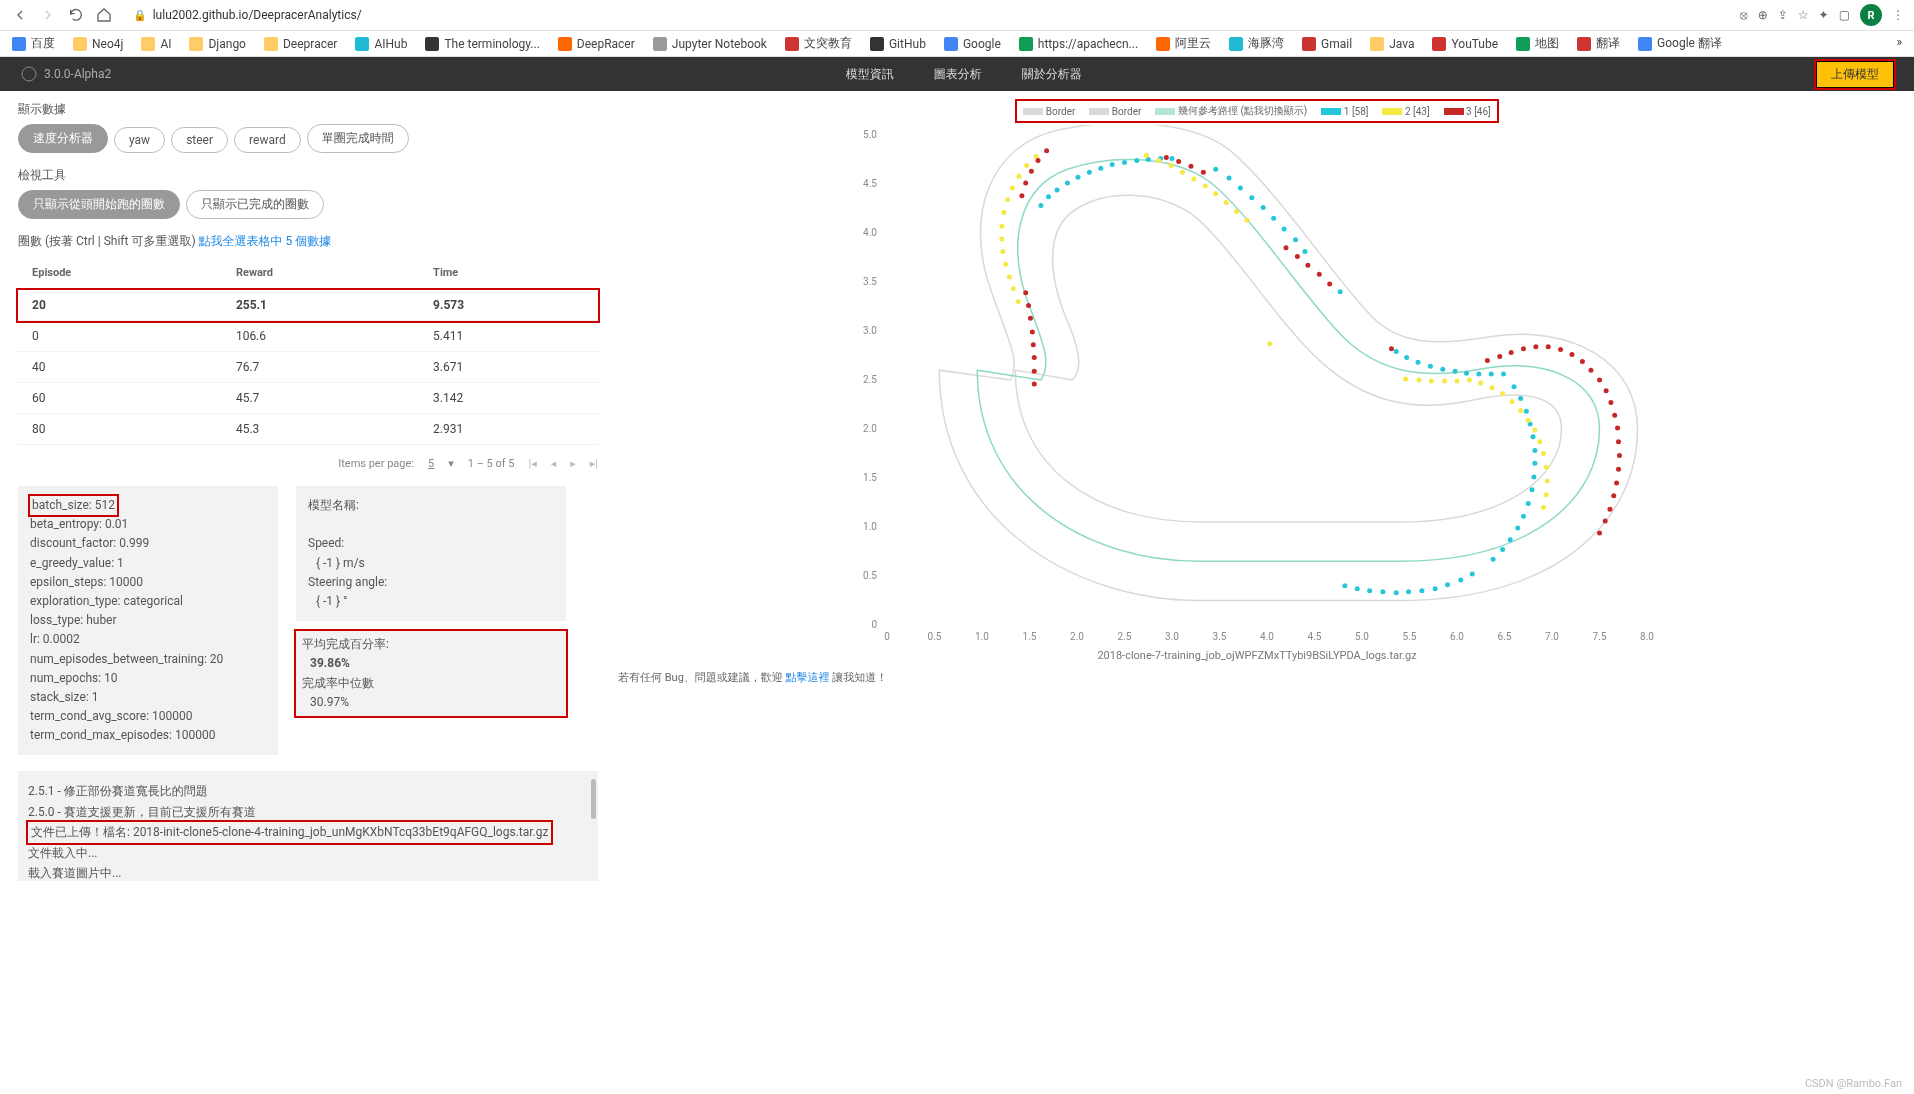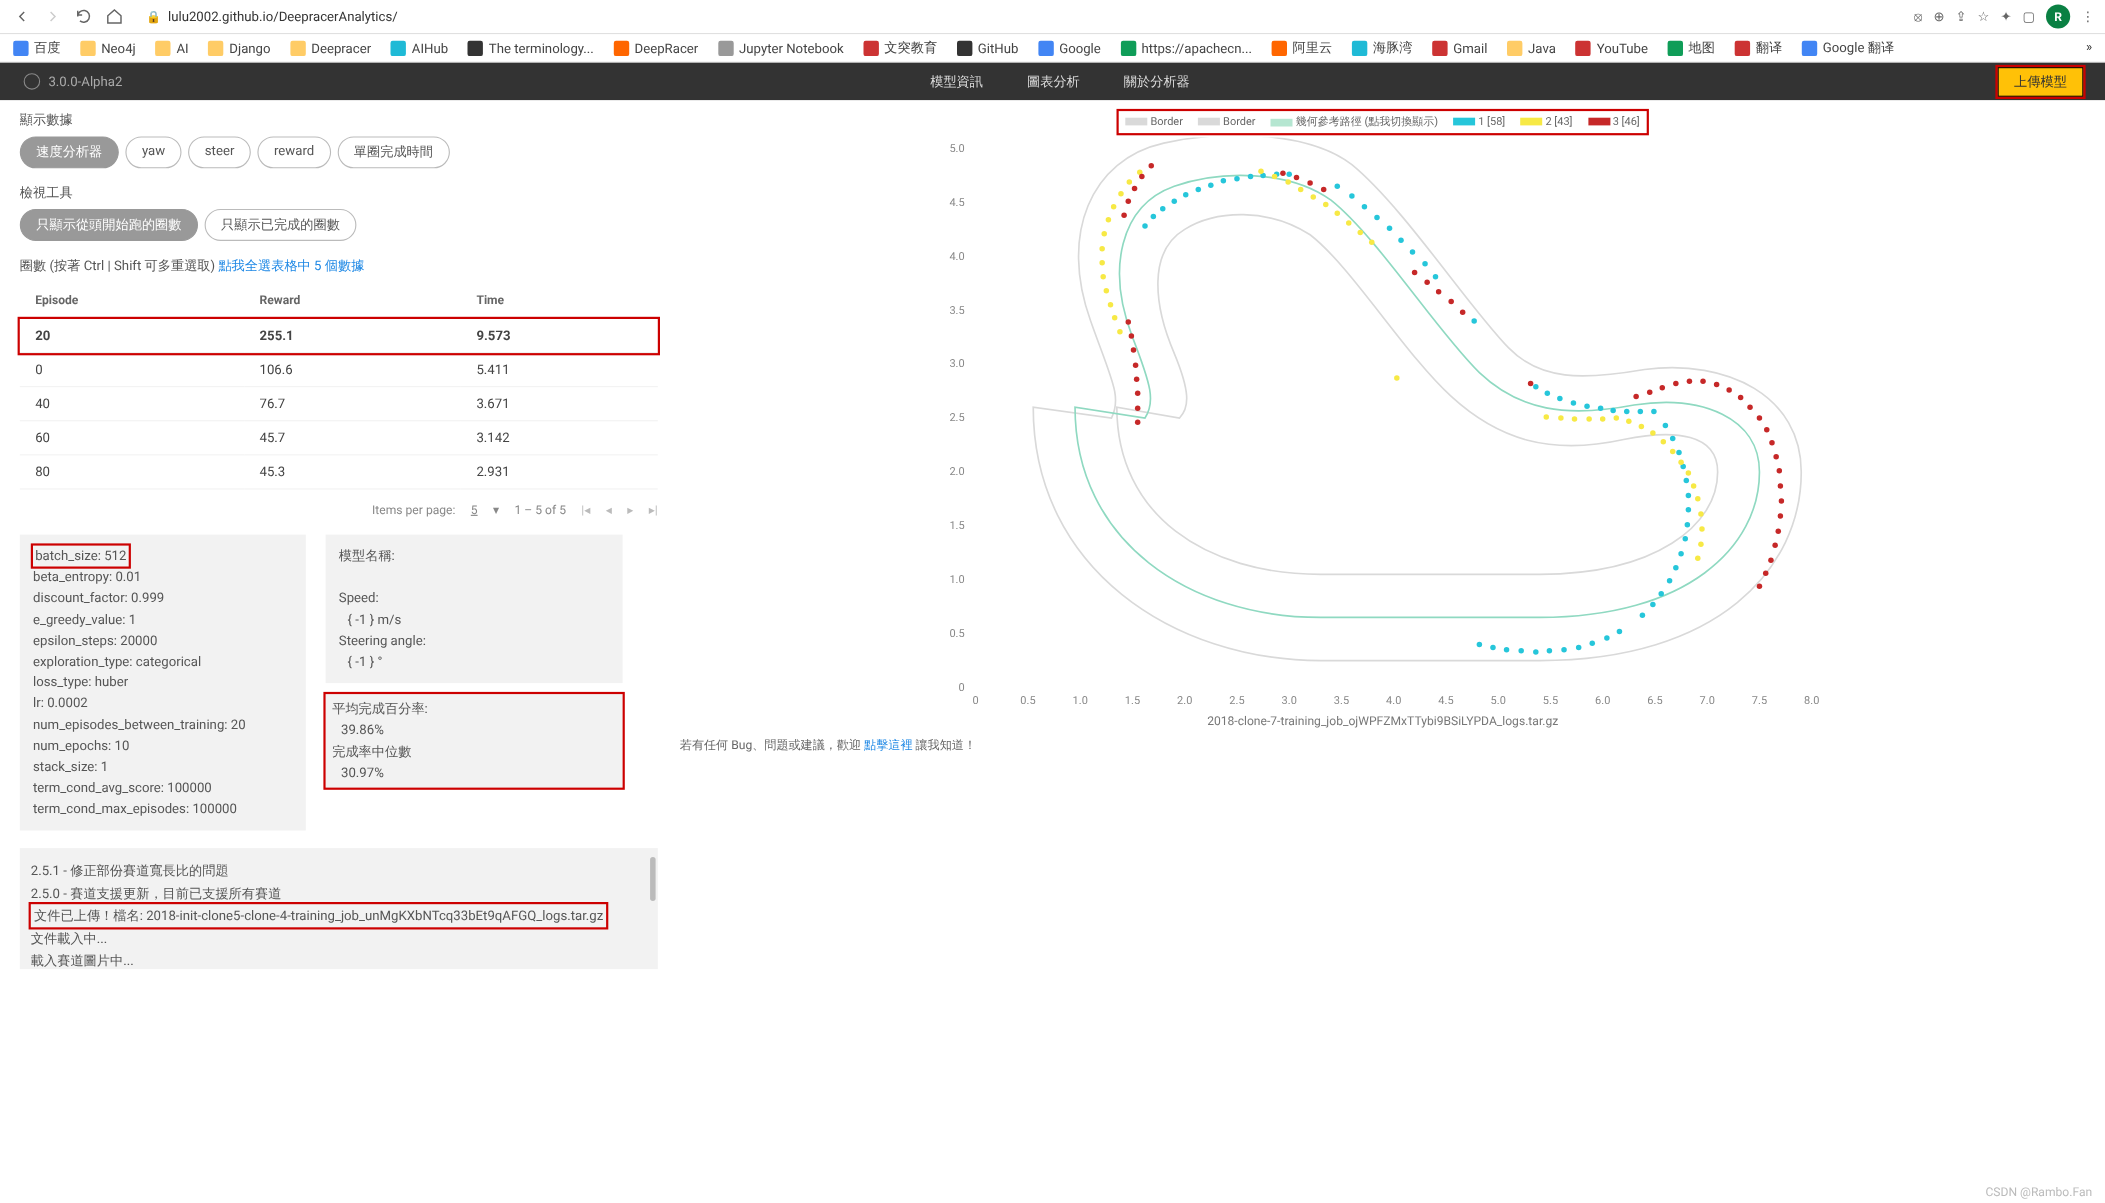--- a/index.html
+++ b/index.html
@@ -33,21 +33,21 @@
 .app-nav div { color:#ddd; cursor:pointer; }
 .upload-btn { background:#ffc107; color:#333; border:1px solid #000; padding:4px 14px; font-size:12px; cursor:pointer; }
 .red-box { outline:2px solid #cc0000; }
 
 
 .main { display:flex; padding: 10px 18px; gap: 20px; }
 .left { width: 580px; flex-shrink:0; }
 .right { flex:1; position:relative; }
 
 .section-title { font-size:12px; color:#555; margin-bottom: 6px; }
-.btn-row { display:flex; gap:6px; margin-bottom: 14px; }
+.btn-row { display:flex; gap:6px; margin-bottom: 14px; align-items: flex-end; }
 .pill { border:1px solid #bbb; border-radius: 16px; padding: 5px 14px; font-size:12px; color:#555; background:#fff; cursor:pointer; }
 .pill.active { background:#999; color:#fff; border-color:#999; }
 
 .lap-label { font-size:12px; color:#555; }
 .link { color:#1e88e5; cursor:pointer; }
 
 
 table { width:100%; border-collapse: collapse; margin-top:6px; }
 th { text-align:left; font-weight:bold; color:#666; font-size:11px; padding:10px 14px; border-bottom:1px solid #eee; }
 td { padding:8px 14px; font-size:12px; color:#444; border-bottom:1px solid #f2f2f2; }
@@ -292,41 +292,41 @@
       <span class="pgbtn">▸</span>
       <span class="pgbtn">▸|</span>
     </div>
 
     <div class="cards">
       <div class="card hyper" id="hyper-card">
           <div><span class="param-hl">batch_size: 512</span></div>
           <div>beta_entropy: 0.01</div>
           <div>discount_factor: 0.999</div>
           <div>e_greedy_value: 1</div>
-          <div>epsilon_steps: 20000</div>
+          <div>epsilon_steps: 10000</div>
           <div>exploration_type: categorical</div>
           <div>loss_type: huber</div>
           <div>lr: 0.0002</div>
           <div>num_episodes_between_training: 20</div>
           <div>num_epochs: 10</div>
           <div>stack_size: 1</div>
           <div>term_cond_avg_score: 100000</div>
           <div>term_cond_max_episodes: 100000</div>
         </div>
       <div class="stats-card">
         <div class="card">
           <div>模型名稱:</div><br>
           <div>Speed:</div>
           <div style="padding-left:8px;">{ -1 } m/s</div>
           <div>Steering angle:</div>
           <div style="padding-left:8px;">{ -1 } °</div>
         </div>
         <div class="card stats-box">
           <div>平均完成百分率:</div>
-          <div style="padding-left:8px;">39.86%</div>
+          <div style="padding-left:8px;font-weight:bold;">39.86%</div>
           <div>完成率中位數</div>
           <div style="padding-left:8px;">30.97%</div>
         </div>
       </div>
     </div>
 
     <div class="log-box" id="log-box">
       <div class="scroll-thumb"></div>
     <div>2.5.1 - 修正部份賽道寬長比的問題</div>
         <div>2.5.0 - 賽道支援更新，目前已支援所有賽道</div>

